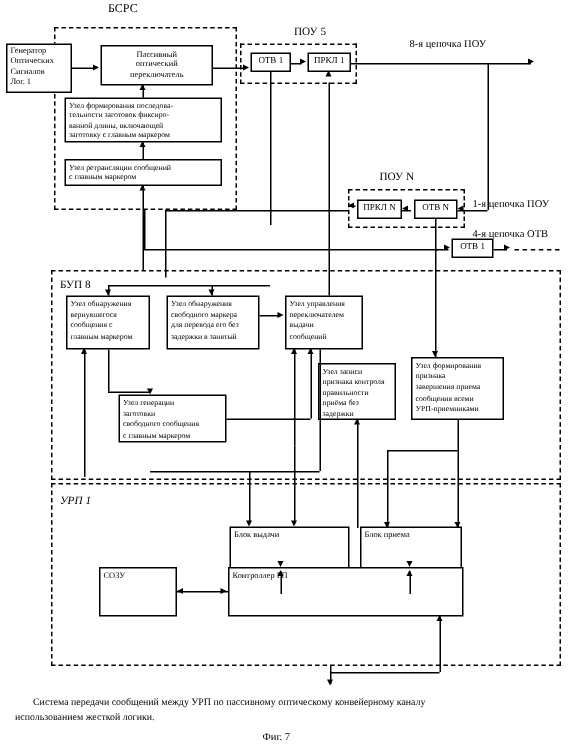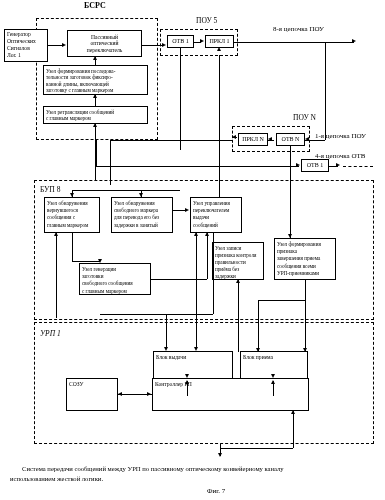--- a/index.html
+++ b/index.html
@@ -47,30 +47,30 @@
   .ar-u{border-left:2.6px solid transparent;border-right:2.6px solid transparent;border-bottom:4.5px solid #000;}
 
   .dotline{position:absolute;height:0;border-top:1px dashed #000;}
 
   .caption{
     position:absolute;
     font-size:6.6px;
     line-height:10px;
     text-align:justify;
   }
-  .figlabel{position:absolute;font-size:7px;margin-left:32px;}
+  .figlabel{position:absolute;font-size:7px;}
 </style>
 </head>
 <body>
 
 <div id="root">
 
-  <div class="lbl" style="left:84px;top:2px;font-size:8px;font-weight:bold;">БСРС</div>
+  <div class="lbl" style="left:72px;top:2px;font-size:8px;">БСРС</div>
   <div class="lbl" style="left:196px;top:17px;font-size:7.5px;">ПОУ 5</div>
-  <div class="lbl" style="left:253px;top:114px;font-size:7.5px;margin-left:40px;">ПОУ N</div>
+  <div class="lbl" style="left:253px;top:114px;font-size:7.5px;">ПОУ N</div>
   <div class="lbl" style="left:40px;top:186px;font-size:7.5px;">БУП 8</div>
   <div class="lbl" style="left:40px;top:330px;font-size:7.5px;font-style:italic;">УРП 1</div>
 
   <div class="dash" style="left:36px;top:18px;width:122px;height:122px;"></div>
 
   <div class="dash" style="left:160px;top:29px;width:78px;height:27px;"></div>
 
   <div class="dash" style="left:232px;top:126px;width:78px;height:26px;"></div>
 
   <div class="dash" style="left:34px;top:180px;width:340px;height:140px;"></div>

